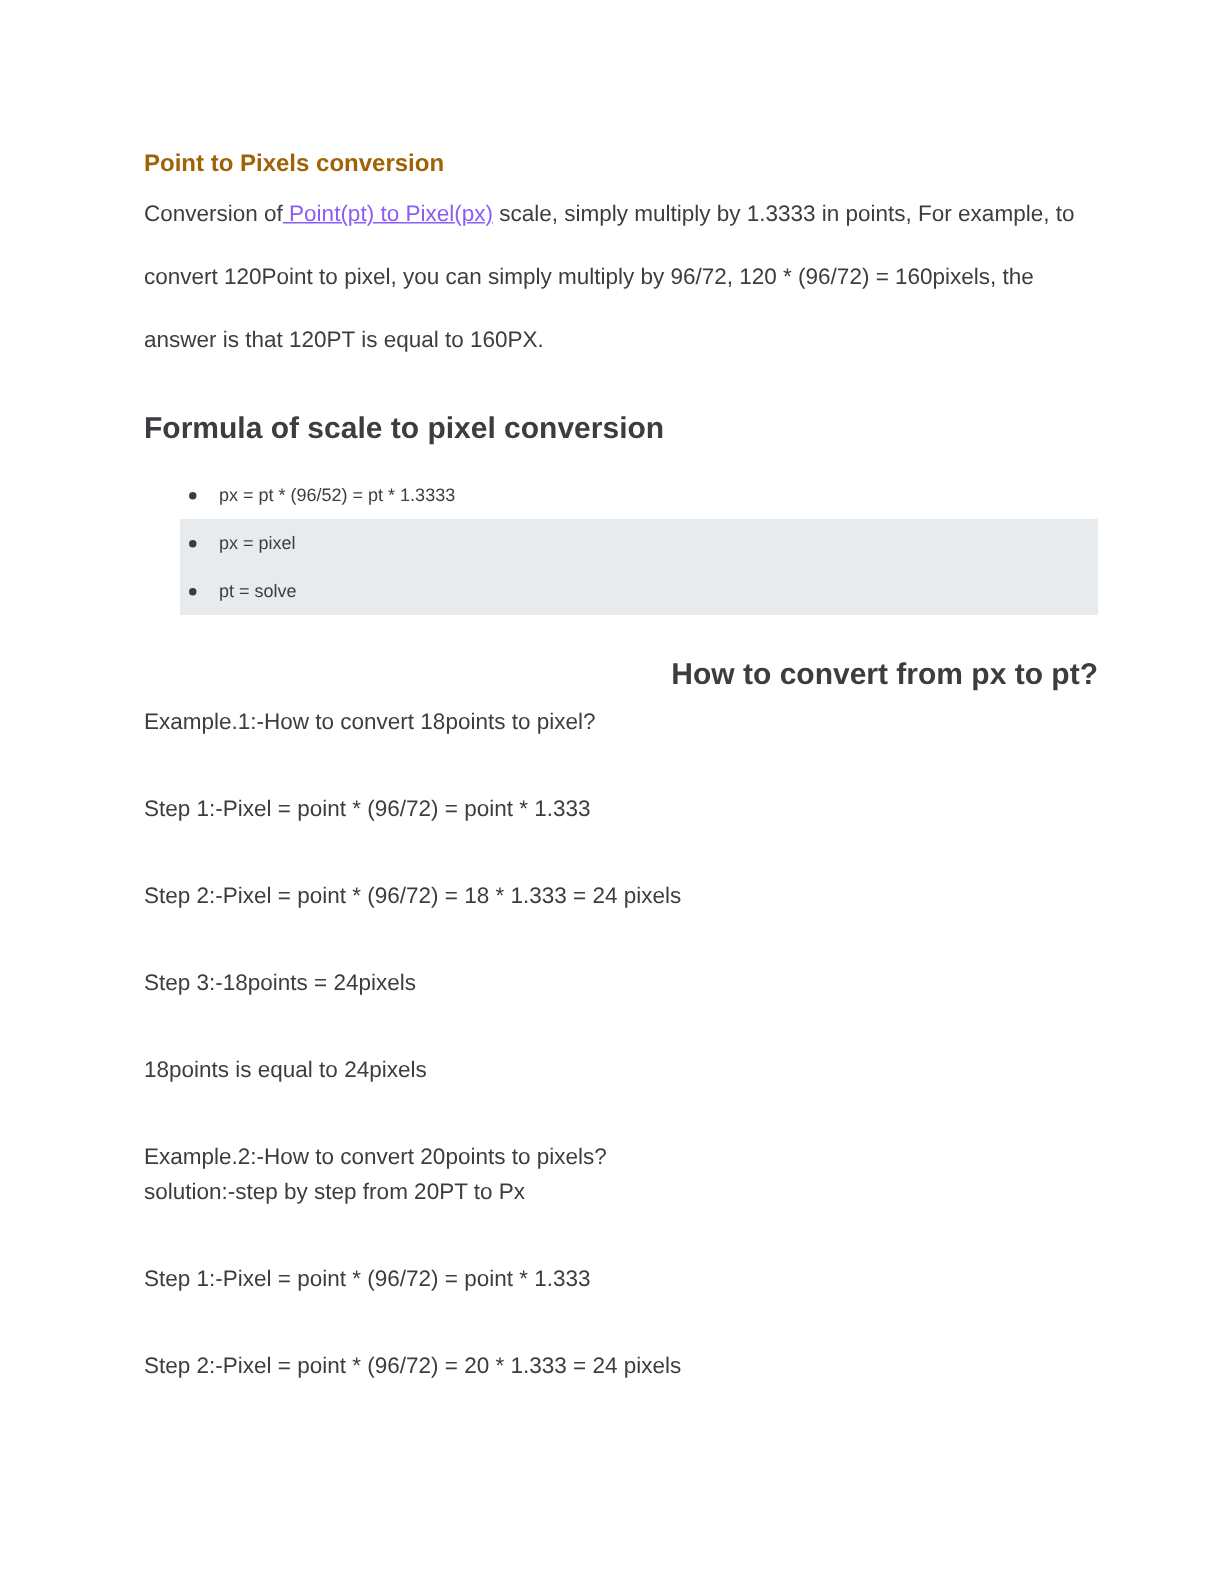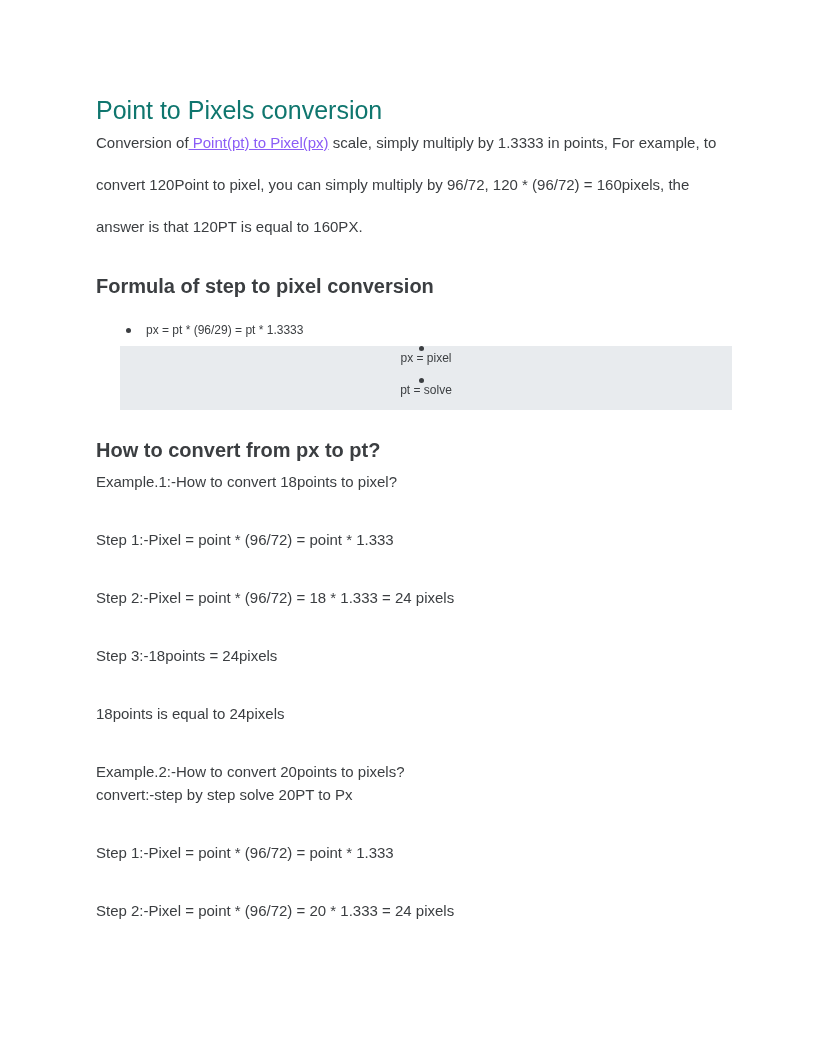--- a/index.html
+++ b/index.html
@@ -15,25 +15,25 @@
     color: #3b3e41;
   }
   .page {
     box-sizing: border-box;
     width: 816px;
     height: 1056px;
     padding: 96px 84px 0 96px;
     background: #ffffff;
   }
   .doc-title {
-    font-size: 25px;
+    font-size: 16px;
     line-height: 28px;
-    font-weight: normal;
+    font-weight: bold;
     margin: 0;
-    color: #0f766e;
+    color: #a16207;
   }
   .intro {
     font-size: 15px;
     line-height: 42px;
     margin: -2px 0 0 0;
     max-width: 624px;
   }
   .link {
     color: #8b5cf6;
     text-decoration: underline;
@@ -41,34 +41,34 @@
   }
   .section-heading {
     font-size: 20px;
     line-height: 24px;
     font-weight: bold;
     margin: 26px 0 0 0;
     color: #3b3e41;
   }
   .section-heading.howto {
     margin-top: 28px;
+    text-align: right;
   }
   .bullet-list {
     margin: 16px 0 0 24px;
     width: 612px;
   }
   .bullet-row {
     display: flex;
     align-items: center;
     height: 32px;
     font-size: 12px;
   }
   .bullet-row.highlighted {
     background: #e8ebee;
-    flex-direction: column;
   }
   .dot {
     width: 5px;
     height: 5px;
     border-radius: 50%;
     background: #3b3e41;
     margin: 0 15px 0 6px;
     flex: 0 0 auto;
   }
   .para {
@@ -86,26 +86,26 @@
 </style>
 </head>
 <body>
 
 <div class="page">
 
   <h1 class="doc-title">Point to Pixels conversion</h1>
 
   <p class="intro"><span>Conversion of</span><a class="link" href="#"> Point(pt) to Pixel(px)</a><span> scale, simply multiply by 1.3333 in points, For example, to convert 120Point to pixel, you can simply multiply by 96/72, 120 * (96/72) = 160pixels, the answer is that 120PT is equal to 160PX.</span></p>
 
-  <h2 class="section-heading">Formula of step to pixel conversion</h2>
+  <h2 class="section-heading">Formula of scale to pixel conversion</h2>
 
   <div class="bullet-list">
     <div class="bullet-row">
       <span class="dot"></span>
-      <span>px = pt * (96/29) = pt * 1.3333</span>
+      <span>px = pt * (96/52) = pt * 1.3333</span>
     </div>
     <div class="bullet-row highlighted">
       <span class="dot"></span>
       <span>px = pixel</span>
     </div>
     <div class="bullet-row highlighted">
       <span class="dot"></span>
       <span>pt = solve</span>
     </div>
   </div>
@@ -127,21 +127,21 @@
   <p class="para">
     <span class="line">Step 3:-18points = 24pixels</span>
   </p>
 
   <p class="para">
     <span class="line">18points is equal to 24pixels</span>
   </p>
 
   <p class="para">
     <span class="line">Example.2:-How to convert 20points to pixels?</span>
-    <span class="line">convert:-step by step solve 20PT to Px</span>
+    <span class="line">solution:-step by step from 20PT to Px</span>
   </p>
 
   <p class="para">
     <span class="line">Step 1:-Pixel = point * (96/72) = point * 1.333</span>
   </p>
 
   <p class="para">
     <span class="line">Step 2:-Pixel = point * (96/72) = 20 * 1.333 = 24 pixels</span>
   </p>
 

